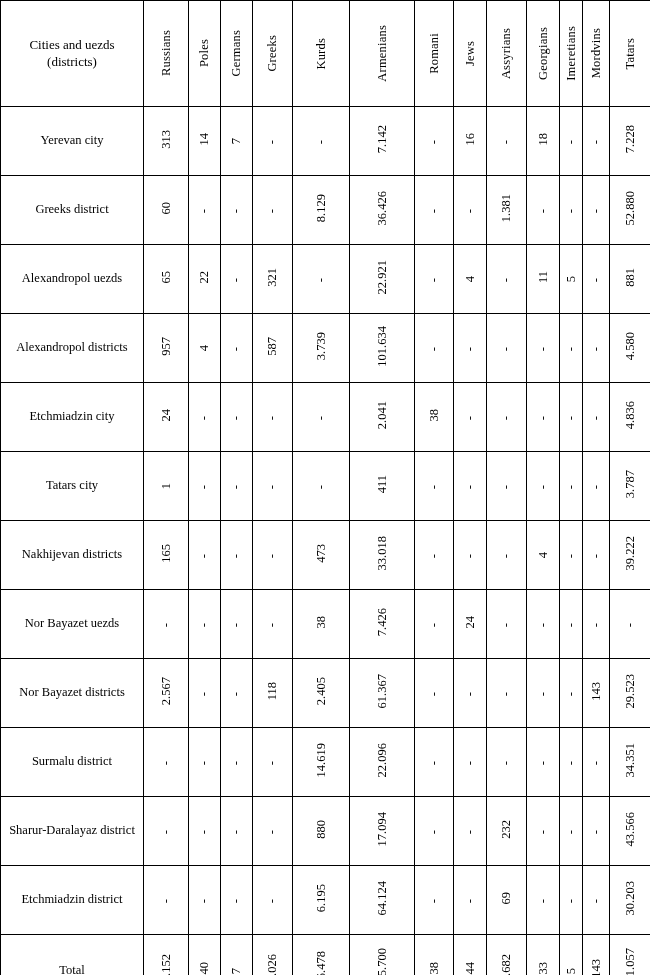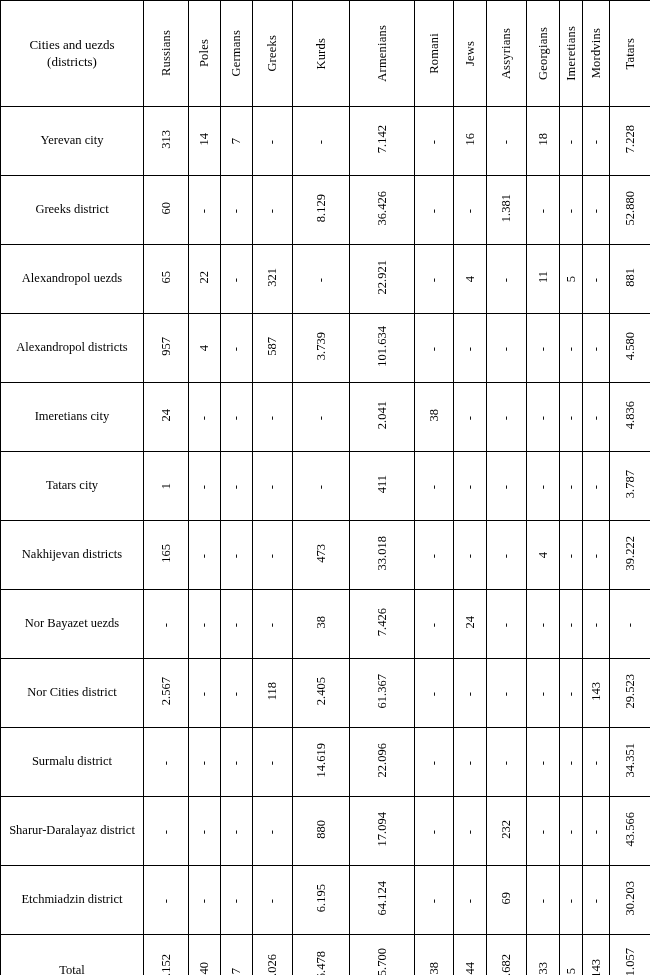--- a/index.html
+++ b/index.html
@@ -232,21 +232,21 @@
         <td class="num"><span class="num-inner">-</span></td>
         <td class="num"><span class="num-inner">-</span></td>
         <td class="num"><span class="num-inner">-</span></td>
         <td class="num"><span class="num-inner">-</span></td>
         <td class="num"><span class="num-inner">-</span></td>
         <td class="num"><span class="num-inner">-</span></td>
         <td class="num"><span class="num-inner">4.580</span></td>
       </tr>
 
       <tr>
-        <td class="place">Imeretians city</td>
+        <td class="place">Etchmiadzin city</td>
         <td class="num"><span class="num-inner">24</span></td>
         <td class="num"><span class="num-inner">-</span></td>
         <td class="num"><span class="num-inner">-</span></td>
         <td class="num"><span class="num-inner">-</span></td>
         <td class="num"><span class="num-inner">-</span></td>
         <td class="num"><span class="num-inner">2.041</span></td>
         <td class="num"><span class="num-inner">38</span></td>
         <td class="num"><span class="num-inner">-</span></td>
         <td class="num"><span class="num-inner">-</span></td>
         <td class="num"><span class="num-inner">-</span></td>
@@ -300,21 +300,21 @@
         <td class="num"><span class="num-inner">-</span></td>
         <td class="num"><span class="num-inner">24</span></td>
         <td class="num"><span class="num-inner">-</span></td>
         <td class="num"><span class="num-inner">-</span></td>
         <td class="num"><span class="num-inner">-</span></td>
         <td class="num"><span class="num-inner">-</span></td>
         <td class="num"><span class="num-inner">-</span></td>
       </tr>
 
       <tr>
-        <td class="place">Nor Cities district</td>
+        <td class="place">Nor Bayazet districts</td>
         <td class="num"><span class="num-inner">2.567</span></td>
         <td class="num"><span class="num-inner">-</span></td>
         <td class="num"><span class="num-inner">-</span></td>
         <td class="num"><span class="num-inner">118</span></td>
         <td class="num"><span class="num-inner">2.405</span></td>
         <td class="num"><span class="num-inner">61.367</span></td>
         <td class="num"><span class="num-inner">-</span></td>
         <td class="num"><span class="num-inner">-</span></td>
         <td class="num"><span class="num-inner">-</span></td>
         <td class="num"><span class="num-inner">-</span></td>

